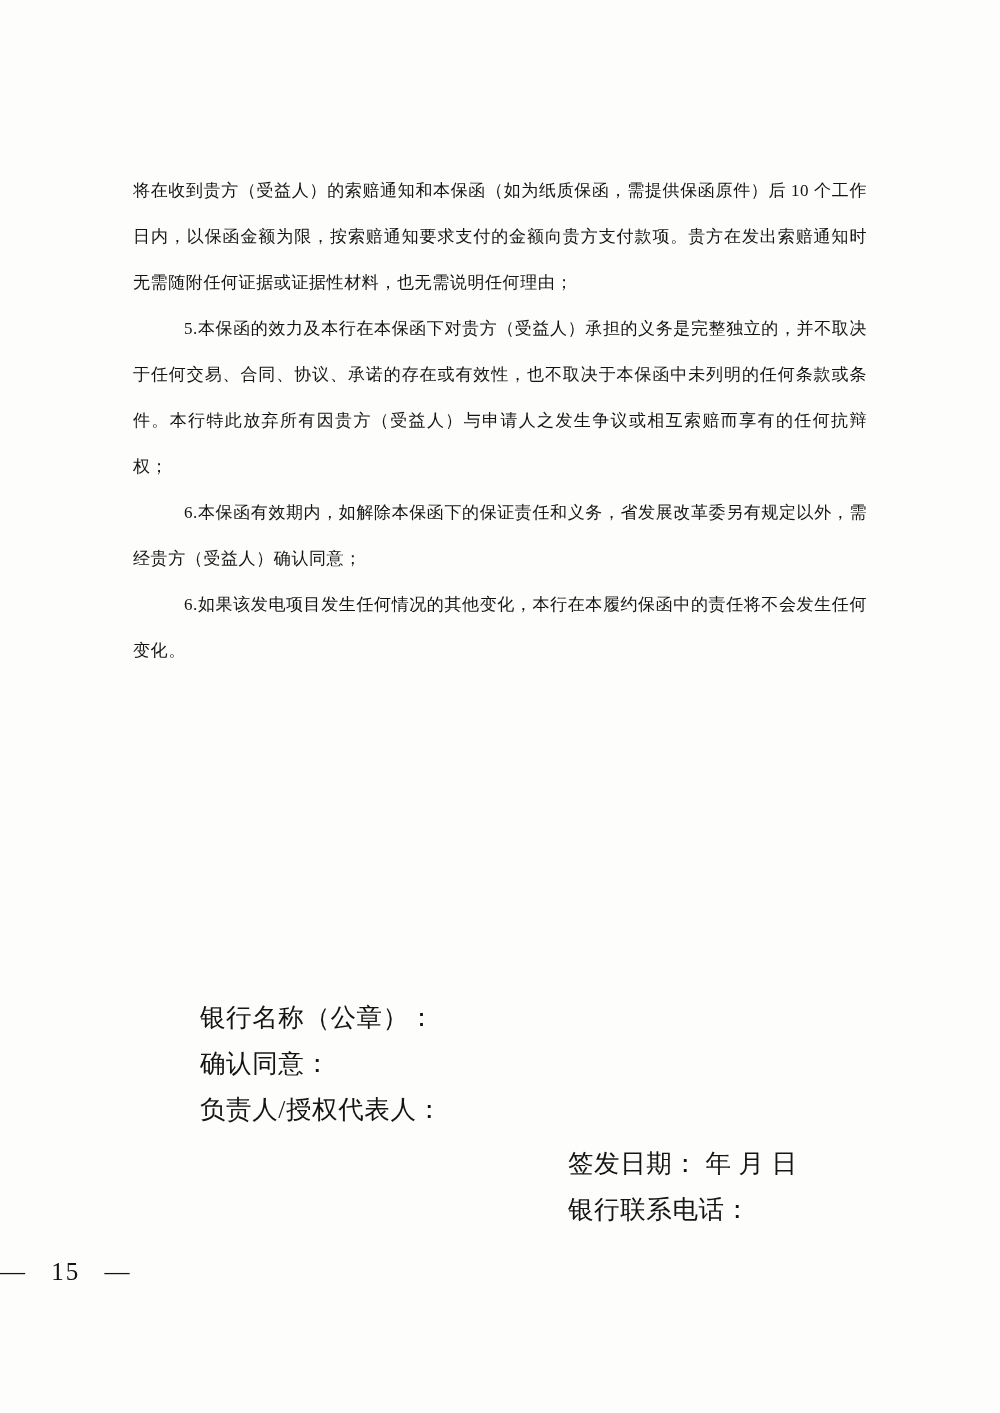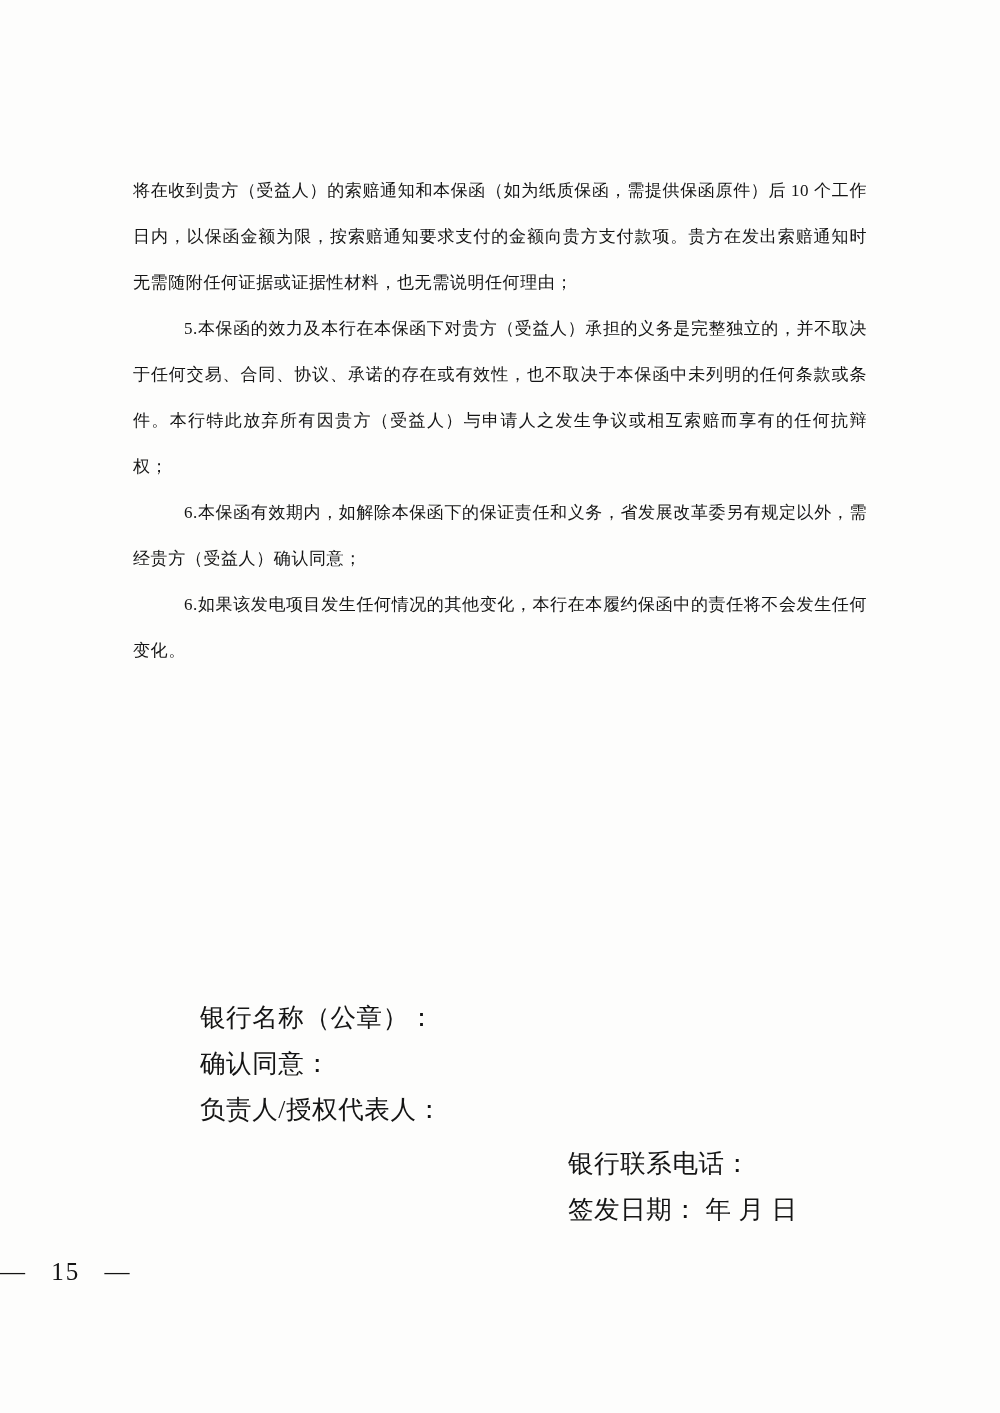--- a/index.html
+++ b/index.html
@@ -82,22 +82,22 @@
     <p class="para indent">5.本保函的效力及本行在本保函下对贵方（受益人）承担的义务是完整独立的，并不取决于任何交易、合同、协议、承诺的存在或有效性，也不取决于本保函中未列明的任何条款或条件。本行特此放弃所有因贵方（受益人）与申请人之发生争议或相互索赔而享有的任何抗辩权；</p>
     <p class="para indent">6.本保函有效期内，如解除本保函下的保证责任和义务，省发展改革委另有规定以外，需经贵方（受益人）确认同意；</p>
     <p class="para indent">6.如果该发电项目发生任何情况的其他变化，本行在本履约保函中的责任将不会发生任何变化。</p>
   </div>
 
   <div class="sig-block">
     <div class="sig-line">银行名称（公章）：</div>
     <div class="sig-line">确认同意：</div>
     <div class="sig-line">负责人/授权代表人：</div>
     <div class="spacer-sm"></div>
+    <div class="sig-line sig-indent">签发日期：  年 月  日</div>
     <div class="sig-line sig-indent">银行联系电话：</div>
-    <div class="sig-line sig-indent">签发日期：  年 月  日</div>
   </div>
 
   <div class="footer">
     <span>—</span>
     <span class="pno">15</span>
     <span>—</span>
   </div>
 
 </div>
 

